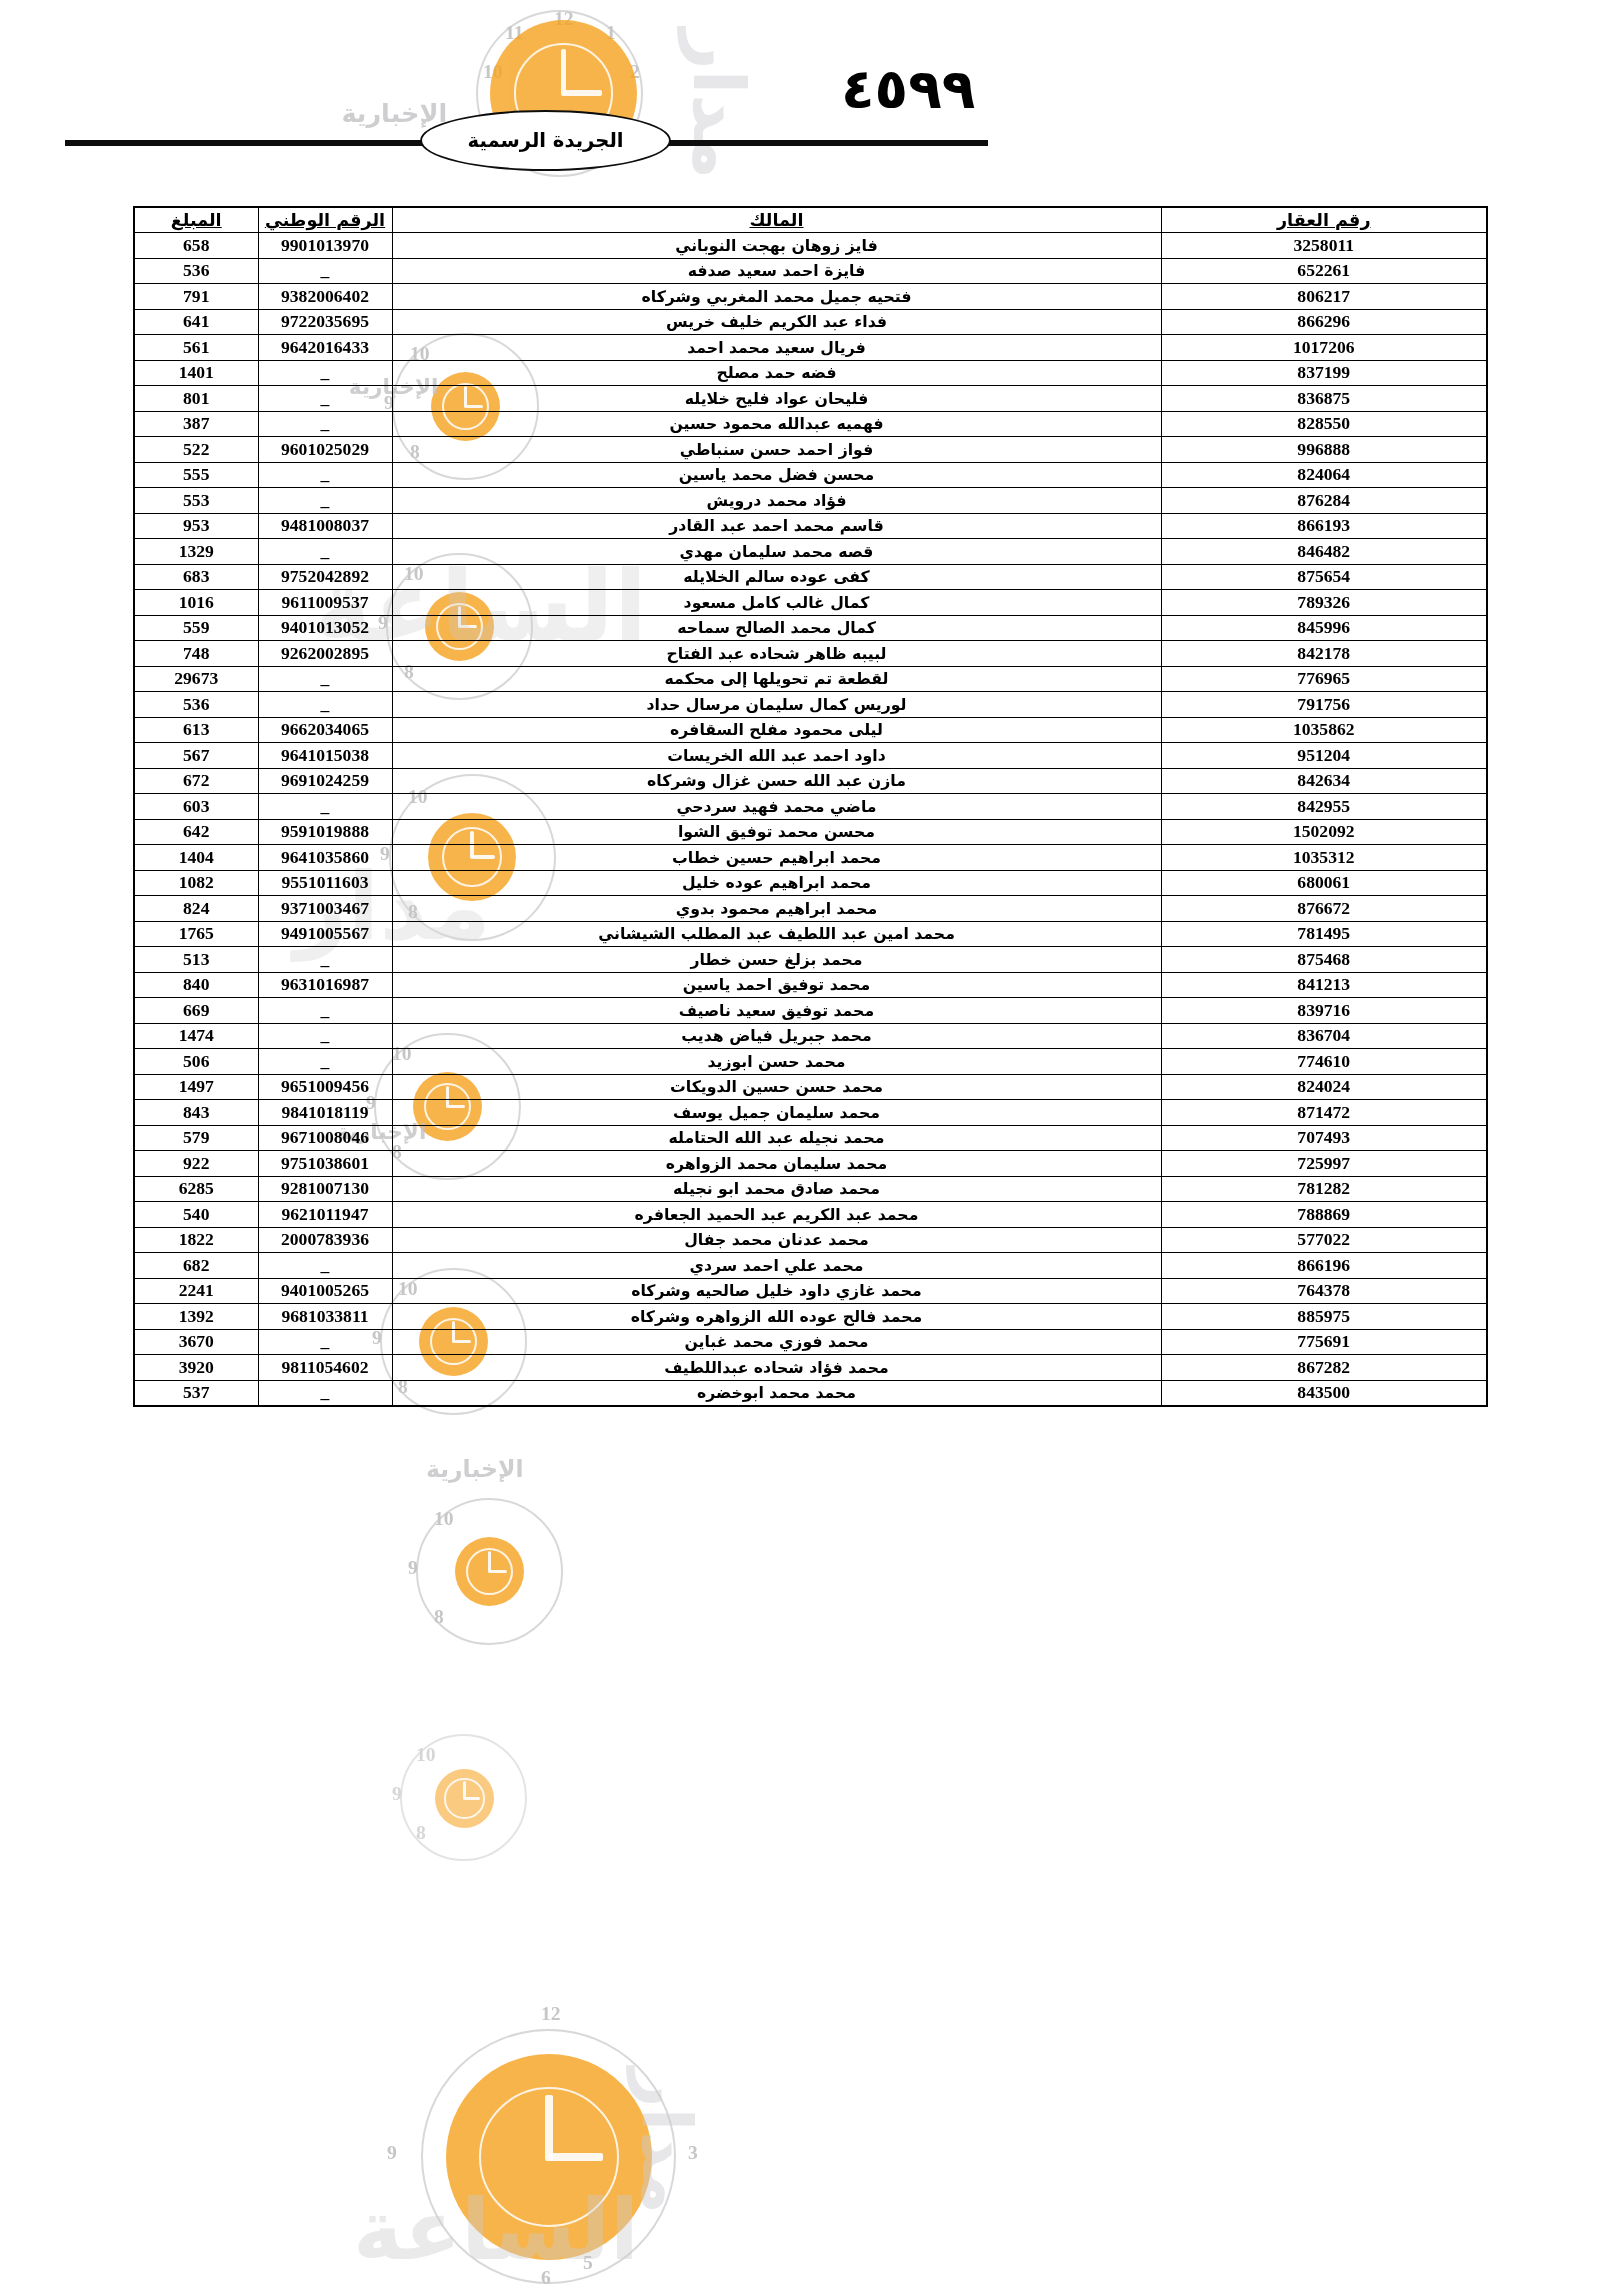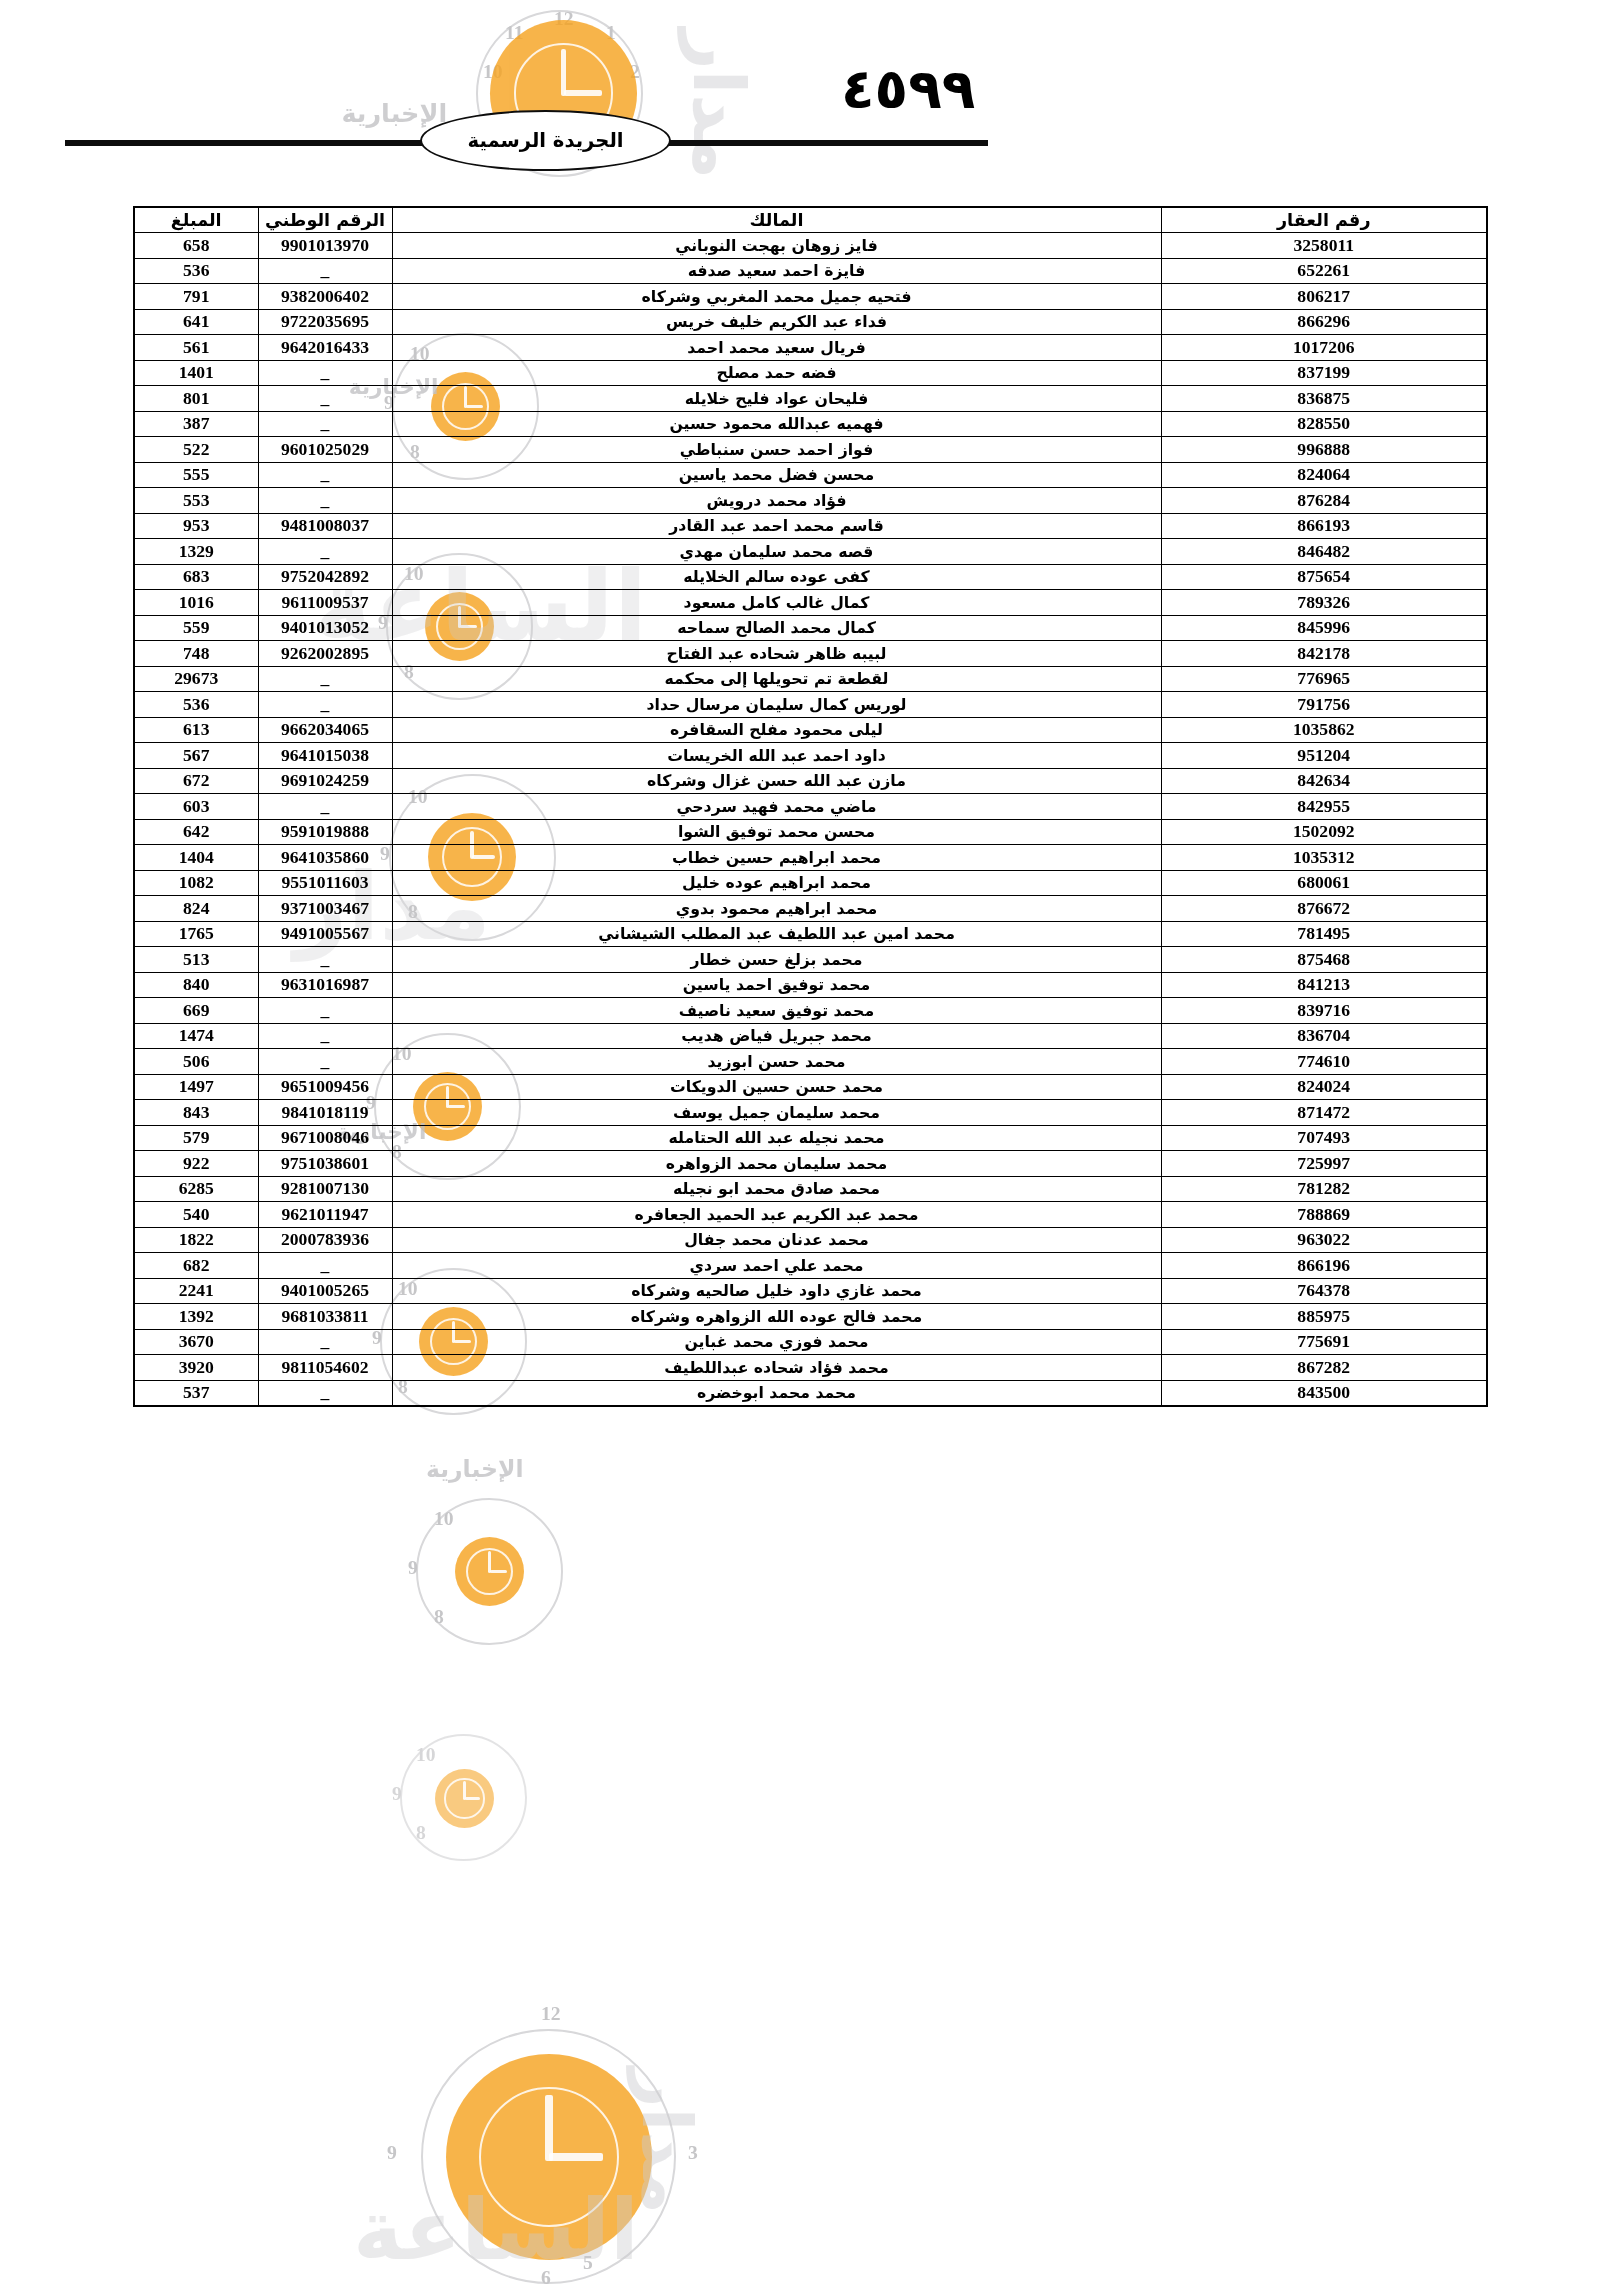--- a/index.html
+++ b/index.html
@@ -48,21 +48,21 @@
   
   table.records{
     position:absolute;left:133px;top:206px;width:1355px;z-index:1;
     border-collapse:collapse;direction:rtl;background:transparent;
     border:2px solid #000;table-layout:fixed;
   }
   table.records th,table.records td{
     border:1px solid #000;text-align:center;vertical-align:middle;
     height:25.5px;padding:0 3.9px;font-weight:bold;color:#000;overflow:hidden;white-space:nowrap;
   }
-  table.records th{font-size:17.6px;}
+  table.records th{font-size:17.6px;text-decoration:underline;}
   table.records td.owner{font-size:15.7px;}
   table.records td.num{font-family:"Liberation Serif",serif;font-size:17.6px;}
 </style>
 </head>
 <body>
 
 <div class="wm" style="left:314px;top:0;width:549px;height:314px;">
   <div class="ring" style="left:162px;top:9.8px;width:167px;height:167px;"></div>
   <span class="num" style="left:191px;top:21.6px;">11</span>
   <span class="num" style="left:240px;top:7.8px;">12</span>
@@ -429,21 +429,21 @@
         <td class="num">9281007130</td>
         <td class="num">6285</td>
       </tr>
       <tr>
         <td class="num">788869</td>
         <td class="owner">محمد عبد الكريم عبد الحميد الجعافره</td>
         <td class="num">9621011947</td>
         <td class="num">540</td>
       </tr>
       <tr>
-        <td class="num">963022</td>
+        <td class="num">577022</td>
         <td class="owner">محمد عدنان محمد جفال</td>
         <td class="num">2000783936</td>
         <td class="num">1822</td>
       </tr>
       <tr>
         <td class="num">866196</td>
         <td class="owner">محمد علي احمد  سردي</td>
         <td class="num">_</td>
         <td class="num">682</td>
       </tr>

